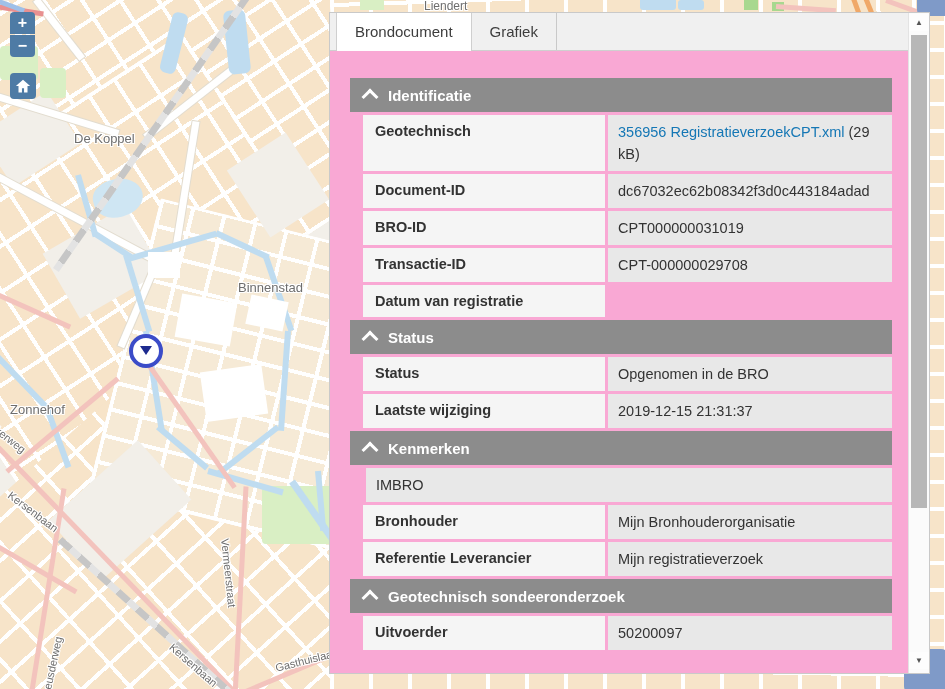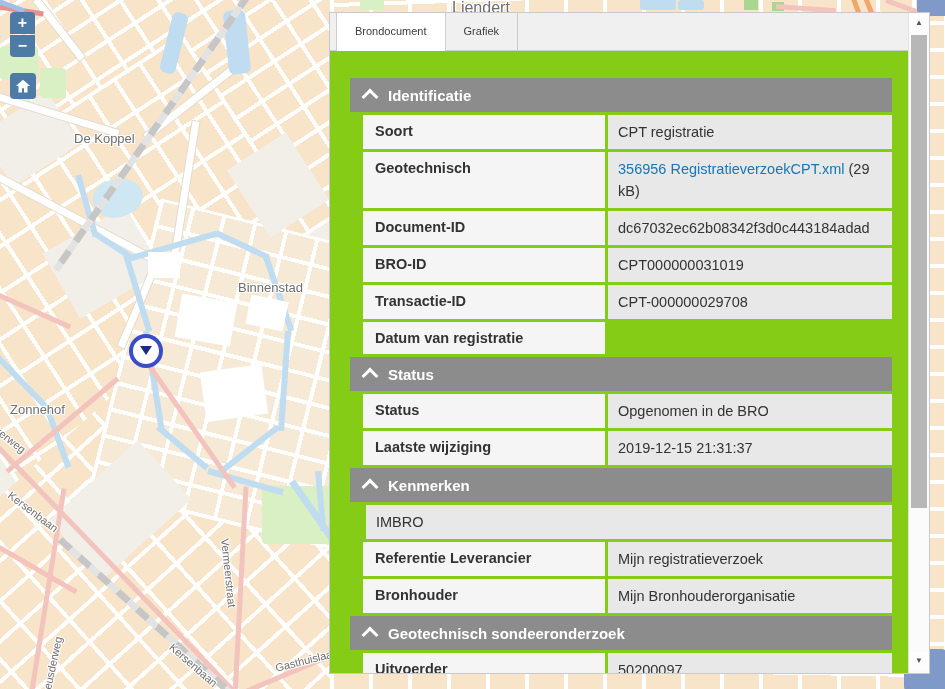--- a/index.html
+++ b/index.html
@@ -37,24 +37,24 @@
   .marker{position:absolute;width:26px;height:26px;border:4px solid #3b4cc8;border-radius:50%;
     background:#fff;box-sizing:content-box}
   .marker .tri{width:0;height:0;border-left:6px solid transparent;border-right:6px solid transparent;
     border-top:9px solid #1d2b8f;margin:8px auto 0}
   .corner{position:absolute;background:#7f9ac8}
 
   
   .panel{position:absolute;left:329px;top:12px;width:601px;height:662px;background:#fff;
     border:1px solid #c9c9c9;box-sizing:border-box}
   .tabbar{height:37px;background:#f0f0f0;border-bottom:1px solid #cfcfcf;display:flex;padding-left:6px;box-sizing:content-box}
-  .tab{padding:0 18px;line-height:37px;font-size:11px;color:#3d3d3d;cursor:pointer;white-space:nowrap}
+  .tab{padding:0 18px;line-height:37px;font-size:15px;color:#3d3d3d;cursor:pointer;white-space:nowrap}
   .tab.active{background:#fff;border-left:1px solid #cfcfcf;border-right:1px solid #cfcfcf;height:38px}
   .tab.inactive{border-right:1px solid #c9c9c9}
-  .content{position:absolute;left:0;top:38px;right:21px;bottom:0;background:#84cc16;
+  .content{position:absolute;left:0;top:38px;right:21px;bottom:0;background:#f9a8d4;
     padding:27px 16px 0 20px;overflow:hidden}
   .sec-h{height:34px;background:#8c8c8c;color:#fff;display:flex;align-items:center;margin-top:3px;cursor:pointer}
   .sec-h:first-child{margin-top:0}
   .chev{width:9px;height:9px;border-left:3px solid #fff;border-top:3px solid #fff;
     transform:rotate(45deg);margin:4px 12px 0 14px}
   .sec-t{font-size:15px;font-weight:bold}
   .rows{margin-left:13px}
   .row{display:flex;margin-top:3px}
   .cell-l{width:242px;background:#f5f5f5;padding:6px 8px 6px 12px;box-sizing:border-box;
     font-weight:bold;color:#333;font-size:14.5px;line-height:20px}
@@ -144,21 +144,21 @@
       <div class="line rail" style="left:248px;top:-8px;width:335px;transform:rotate(125deg)"></div>
       <div class="line rail" style="left:60px;top:536px;width:245px;transform:rotate(42deg)"></div>
 
       <div class="patch" style="left:178px;top:298px;width:56px;height:44px;background:#fff;transform:rotate(10deg)"></div>
       <div class="patch" style="left:203px;top:368px;width:62px;height:50px;background:#fff;transform:rotate(-8deg)"></div>
       <div class="patch" style="left:148px;top:252px;width:32px;height:26px;background:#fff"></div>
       <div class="patch" style="left:248px;top:298px;width:38px;height:30px;background:#fff;transform:rotate(12deg)"></div>
     </div>
 
     <div>
-        <span class="lbl" style="left: 452px; top: -1px; font-size: 16px;">Liendert</span>
+        <span class="lbl" style="left: 424px; top: -1px; font-size: 12px;">Liendert</span>
         <span class="lbl" style="left: 74px; top: 131px; font-size: 13px;">De Koppel</span>
         <span class="lbl" style="left: 238px; top: 280px; font-size: 13px;">Binnenstad</span>
         <span class="lbl" style="left: 10px; top: 402px; font-size: 13px;">Zonnehof</span>
         <span class="lbl" style="left: 0px; top: 424px; font-size: 11px; transform: rotate(38deg);">kerweg</span>
         <span class="lbl" style="left: 13px; top: 489px; font-size: 11px; transform: rotate(37deg);">Kersenbaan</span>
         <span class="lbl" style="left: 175px; top: 641px; font-size: 11px; transform: rotate(41deg);">Kersenbaan</span>
         <span class="lbl" style="left: 231px; top: 538px; font-size: 11px; transform: rotate(84deg);">Vermeerstraat</span>
         <span class="lbl" style="left: 274px; top: 662px; font-size: 11px; transform: rotate(-14deg);">Gasthuislaan</span>
         <span class="lbl" style="left: 40px; top: 694px; font-size: 11px; transform: rotate(-78deg);">Leusderweg</span>
       </div>
@@ -186,24 +186,20 @@
       <div class="tab active">Brondocument</div>
       <div class="tab inactive">Grafiek</div>
     </div>
     <div class="content">
         <div class="sec-h">
           <span class="chev"></span>
           <span class="sec-t">Identificatie</span>
         </div>
         <div class="rows">
           <div class="row">
-            <div class="cell-l">Soort</div>
-            <div class="cell-r">CPT registratie</div>
-          </div>
-          <div class="row">
             <div class="cell-l">Geotechnisch</div>
             <div class="cell-r"><a href="#" class="val-link">356956 RegistratieverzoekCPT.xml</a> (29 kB)</div>
           </div>
           <div class="row">
             <div class="cell-l">Document-ID</div>
             <div class="cell-r">dc67032ec62b08342f3d0c443184adad</div>
           </div>
           <div class="row">
             <div class="cell-l">BRO-ID</div>
             <div class="cell-r">CPT000000031019</div>
@@ -232,26 +228,26 @@
         </div>
         <div class="sec-h">
           <span class="chev"></span>
           <span class="sec-t">Kenmerken</span>
         </div>
         <div class="rows">
           <div class="row">
             <div class="cell-r">IMBRO</div>
           </div>
           <div class="row">
+            <div class="cell-l">Bronhouder</div>
+            <div class="cell-r">Mijn Bronhouderorganisatie</div>
+          </div>
+          <div class="row">
             <div class="cell-l">Referentie Leverancier</div>
             <div class="cell-r">Mijn registratieverzoek</div>
-          </div>
-          <div class="row">
-            <div class="cell-l">Bronhouder</div>
-            <div class="cell-r">Mijn Bronhouderorganisatie</div>
           </div>
         </div>
         <div class="sec-h">
           <span class="chev"></span>
           <span class="sec-t">Geotechnisch sondeeronderzoek</span>
         </div>
         <div class="rows">
           <div class="row">
             <div class="cell-l">Uitvoerder</div>
             <div class="cell-r">50200097</div>

